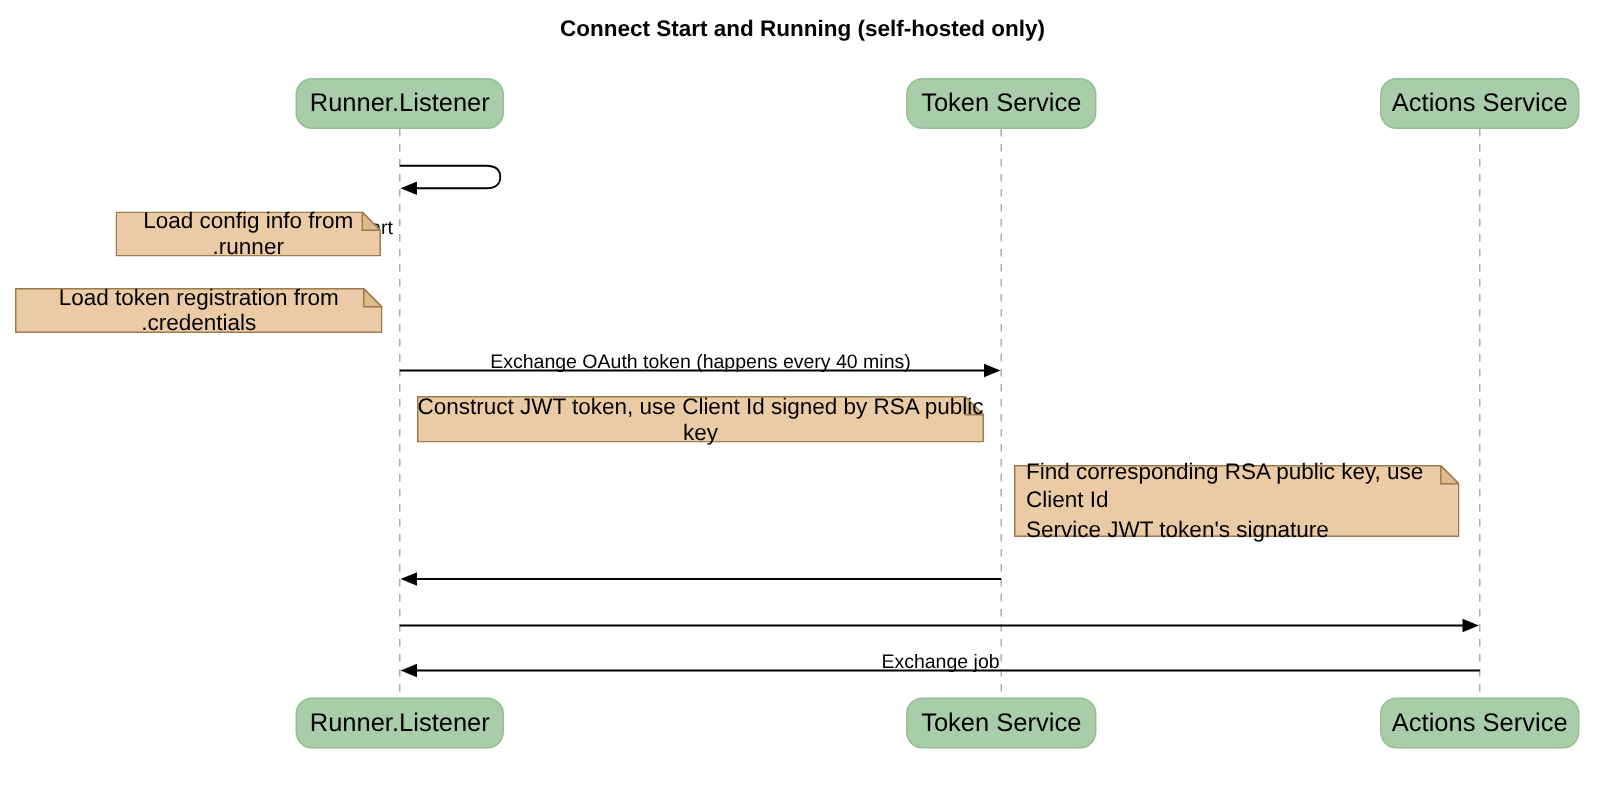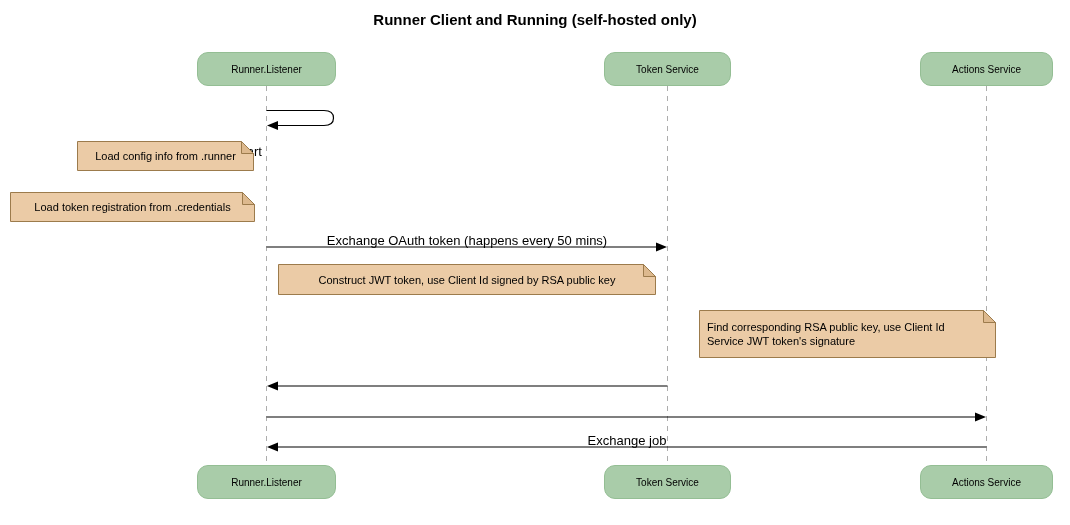--- a/index.html
+++ b/index.html
@@ -20,27 +20,27 @@
     font-weight: bold;
   }
   .svg-layer { position: absolute; top: 0; left: 0; }
   .participant {
     position: absolute;
     height: 34px;
     border-radius: 11px;
     display: flex;
     align-items: center;
     justify-content: center;
-    font-size: 10px;
+    font-size: 17px;
     box-sizing: border-box;
   }
   .note {
     position: absolute;
     box-sizing: border-box;
-    font-size: 11px;
+    font-size: 15px;
   }
   .note .note-bg { position: absolute; top: 0; left: 0; }
   .note .note-text {
     position: relative;
     z-index: 1;
     display: flex;
     flex-direction: column;
     justify-content: center;
     width: 100%;
     height: 100%;
@@ -86,21 +86,21 @@
     <line x1="667.5" y1="386" x2="276" y2="386" stroke="#000" stroke-width="1.2"></line>
     <polygon points="267,386 278,381.5 278,390.5" fill="#000"></polygon>
 
     <line x1="266.5" y1="417" x2="977" y2="417" stroke="#000" stroke-width="1.2"></line>
     <polygon points="986,417 975,412.5 975,421.5" fill="#000"></polygon>
 
     <line x1="986.5" y1="447" x2="276" y2="447" stroke="#000" stroke-width="1.2"></line>
     <polygon points="267,447 278,442.5 278,451.5" fill="#000"></polygon>
   </svg>
 
-  <div class="title">Runner Client and Running (self-hosted only)</div>
+  <div class="title">Connect Start and Running (self-hosted only)</div>
 
   <div class="participant" style="left: 197px; top: 52px; width: 139px; background: rgb(169, 204, 169); border: 1px solid rgb(148, 190, 148);">
     <span>Runner.Listener</span>
   </div>
   <div class="participant" style="left: 604px; top: 52px; width: 127px; background: rgb(169, 204, 169); border: 1px solid rgb(148, 190, 148);">
     <span>Token Service</span>
   </div>
   <div class="participant" style="left: 920px; top: 52px; width: 133px; background: rgb(169, 204, 169); border: 1px solid rgb(148, 190, 148);">
     <span>Actions Service</span>
   </div>
@@ -110,21 +110,21 @@
   </div>
   <div class="participant" style="left: 604px; top: 465px; width: 127px; background: rgb(169, 204, 169); border: 1px solid rgb(148, 190, 148);">
     <span>Token Service</span>
   </div>
   <div class="participant" style="left: 920px; top: 465px; width: 133px; background: rgb(169, 204, 169); border: 1px solid rgb(148, 190, 148);">
     <span>Actions Service</span>
   </div>
 
   <div class="self-label" style="right:808px; top:103px;">Start</div>
 
-  <div class="msg-label" style="left:467px; top:233px;">Exchange OAuth token (happens every 50 mins)</div>
+  <div class="msg-label" style="left:467px; top:233px;">Exchange OAuth token (happens every 40 mins)</div>
   <div class="msg-label" style="left:627px; top:433px;">Exchange job</div>
 
   <div class="note" style="left:77px; top:141px; width:177px; height:30px;">
       <svg class="note-bg" width="177" height="30">
         <path d="M0.5,0.5 H164.5 L176.5,12.5 V29.5 H0.5 Z" fill="#EBCBA6" stroke="#9C7B4C" stroke-width="1"></path>
         <path d="M164.5,0.5 V12.5 H176.5 Z" fill="#DDB98E" stroke="#9C7B4C" stroke-width="1"></path>
       </svg>
     <div class="note-text">
       <span>Load config info from .runner</span>
     </div>
@@ -140,21 +140,21 @@
   </div>
   <div class="note" style="left:278px; top:264px; width:378px; height:31px;">
       <svg class="note-bg" width="378" height="31">
         <path d="M0.5,0.5 H365.5 L377.5,12.5 V30.5 H0.5 Z" fill="#EBCBA6" stroke="#9C7B4C" stroke-width="1"></path>
         <path d="M365.5,0.5 V12.5 H377.5 Z" fill="#DDB98E" stroke="#9C7B4C" stroke-width="1"></path>
       </svg>
     <div class="note-text">
       <span>Construct JWT token, use Client Id signed by RSA public key</span>
     </div>
   </div>
-  <div class="note left-align" style="left:699px; top:310px; width:297px; height:48px;">
+  <div class="note left-align" style="left:676px; top:310px; width:297px; height:48px;">
       <svg class="note-bg" width="297" height="48">
         <path d="M0.5,0.5 H284.5 L296.5,12.5 V47.5 H0.5 Z" fill="#EBCBA6" stroke="#9C7B4C" stroke-width="1"></path>
         <path d="M284.5,0.5 V12.5 H296.5 Z" fill="#DDB98E" stroke="#9C7B4C" stroke-width="1"></path>
       </svg>
     <div class="note-text">
       <span>Find corresponding RSA public key, use Client Id</span>
       <span>Service JWT token's signature</span>
     </div>
   </div>
 

